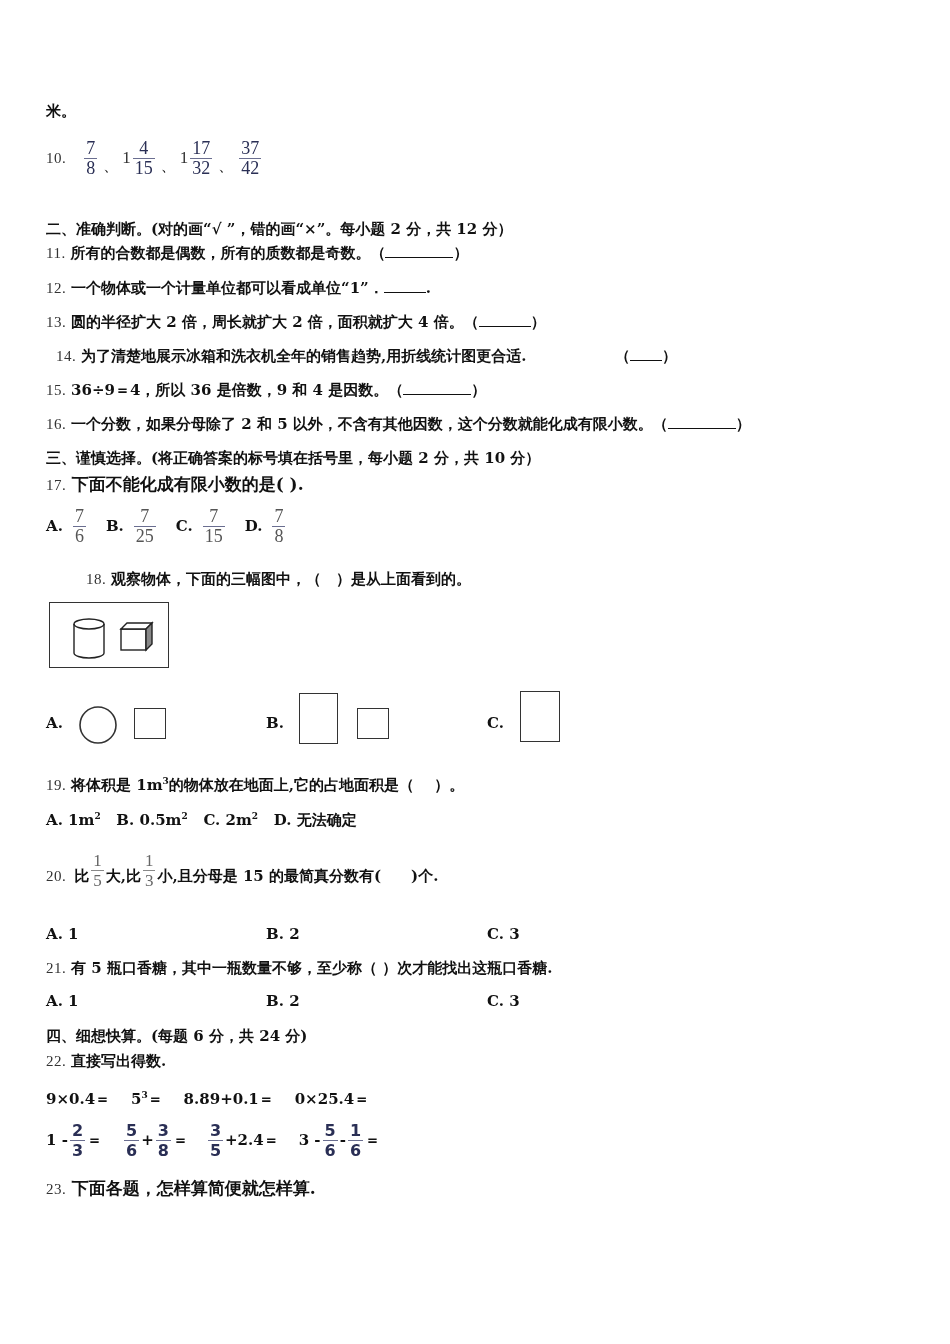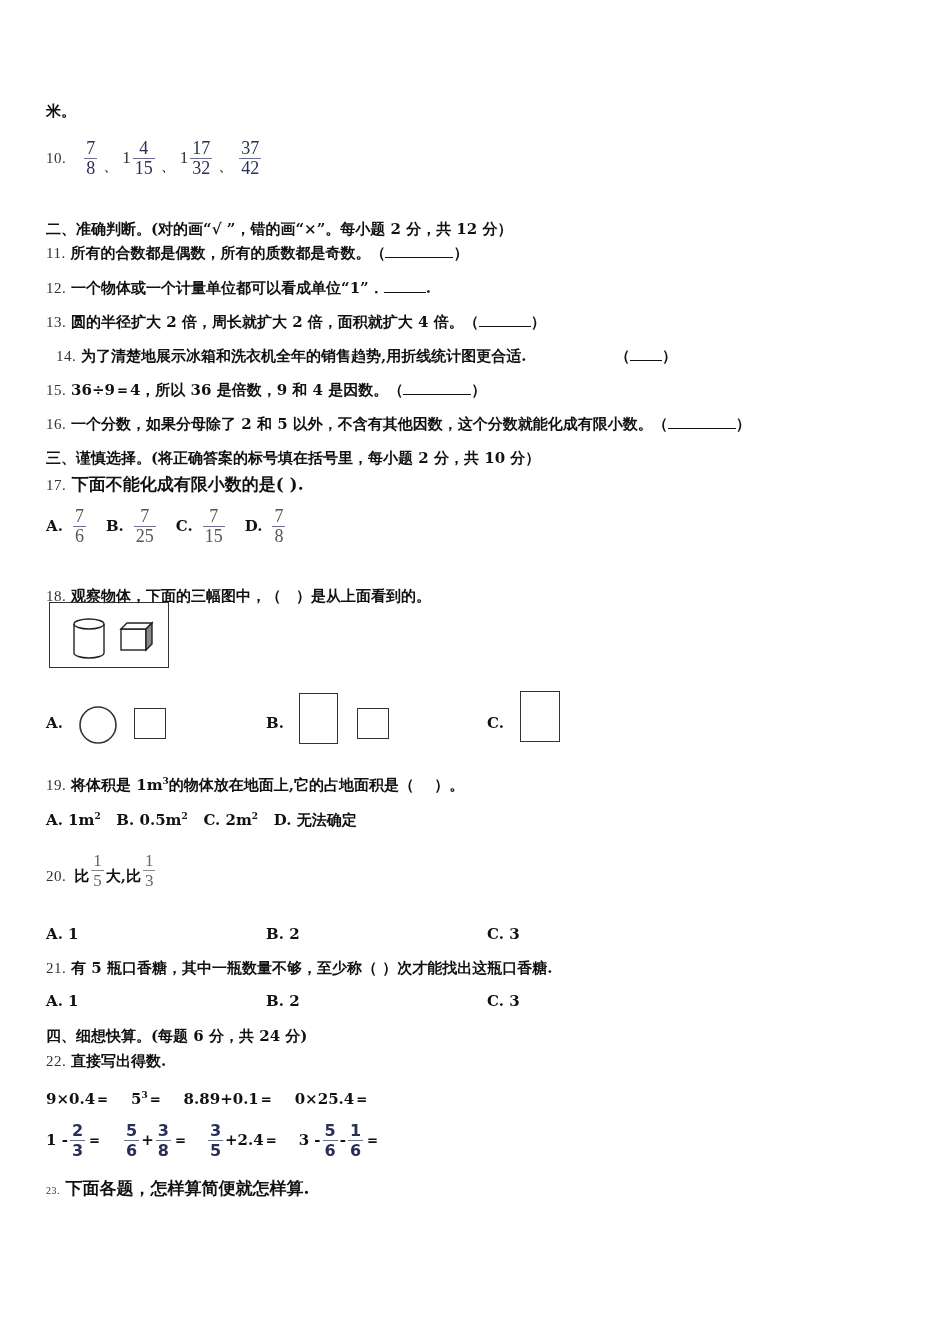--- a/index.html
+++ b/index.html
@@ -117,21 +117,21 @@
       <span class="n">15</span>
     </span>
   <span class="b" style="margin:0 8px 0 18px;">D.</span>
   <span class="frac" style="color:#555;">
       <span class="n">7</span>
       <span class="bar"></span>
       <span class="n">8</span>
     </span>
 </div>
 
-<div class="line" style="top:586px;">
+<div class="line" style="top:569px;margin-left:40px;">
   <span class="num">18.</span>
   <span class="b">观察物体，下面的三幅图中，（　）是从上面看到的。</span>
 </div>
 
 <div class="box" style="left:49px; top:602px; width:120px; height:66px;">
   <svg width="117" height="63" viewBox="0 0 117 63">
     <g fill="none" stroke="#222" stroke-width="1.4">
       <ellipse cx="39" cy="21" rx="15" ry="5" fill="#fff"></ellipse>
       <path d="M24 21 V50 A15 5 0 0 0 54 50 V21"></path>
       <rect x="71" y="26" width="25" height="21" fill="#fff"></rect>
@@ -172,20 +172,21 @@
       <span class="n">1</span>
       <span class="bar"></span>
       <span class="n">5</span>
     </span>
   <span class="b">大,比</span>
   <span class="frac gray" style="position:relative; top:4px;">
       <span class="n">1</span>
       <span class="bar"></span>
       <span class="n">3</span>
     </span>
+  <span class="b">小,且分母是 15 的最简真分数有(　　)个.</span>
 </div>
 <div class="opt" style="left:46px; top:925px;"><span>A.</span> <span>1</span></div>
 <div class="opt" style="left:266px; top:925px;"><span>B.</span> <span>2</span></div>
 <div class="opt" style="left:487px; top:925px;"><span>C.</span> <span>3</span></div>
 
 <div class="line" style="top:958px;">
   <span class="num">21.</span>
   <span class="b">有 5 瓶口香糖，其中一瓶数量不够，至少称（  ）次才能找出这瓶口香糖.</span>
 </div>
 <div class="opt" style="left:46px; top:992px;"><span>A.</span> <span>1</span></div>
@@ -252,15 +253,15 @@
     <span class="frac sans">
         <span class="n">1</span>
         <span class="bar"></span>
         <span class="n">6</span>
       </span>
     <span>＝</span>
   </span>
 </div>
 
 <div class="line" style="top:1178px; font-size:17px;">
-  <span class="num" style="font-size:10px;margin-top:32px;">23.</span>
+  <span class="num" style="font-size:15px;margin-top:32px;">23.</span>
   <span class="b">下面各题，怎样算简便就怎样算.</span>
 </div>
 
 </body></html>

